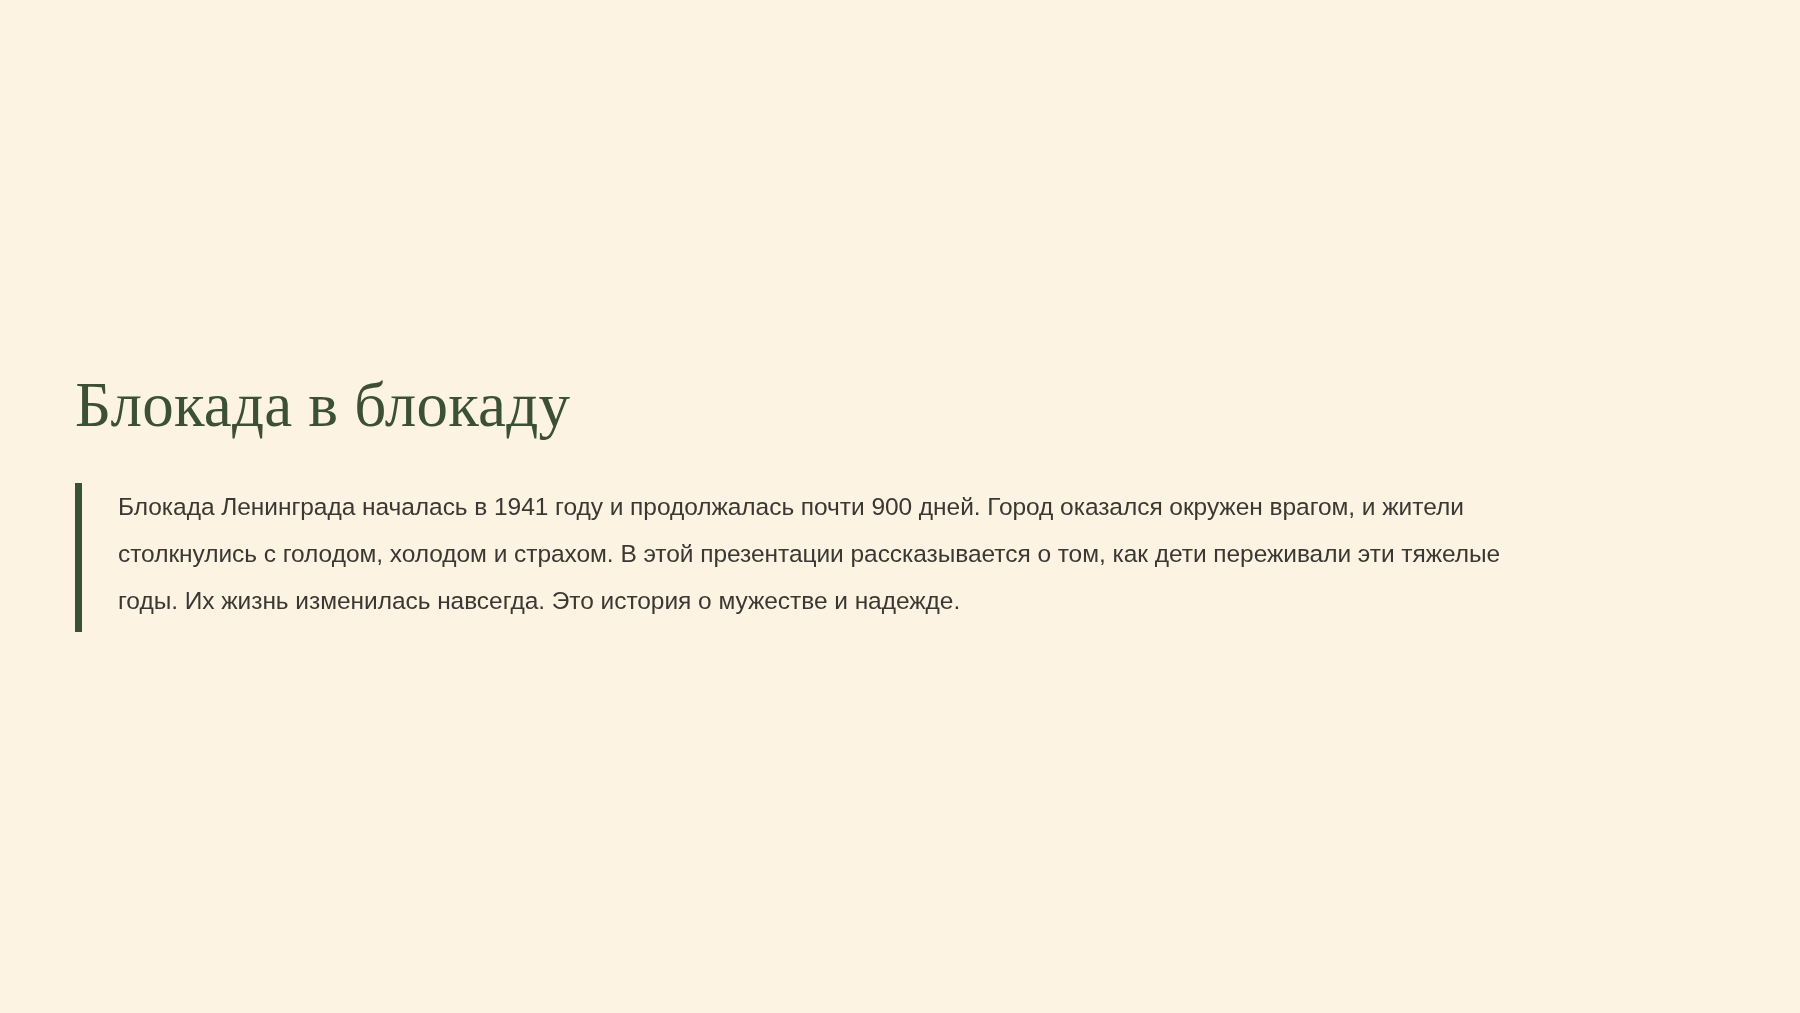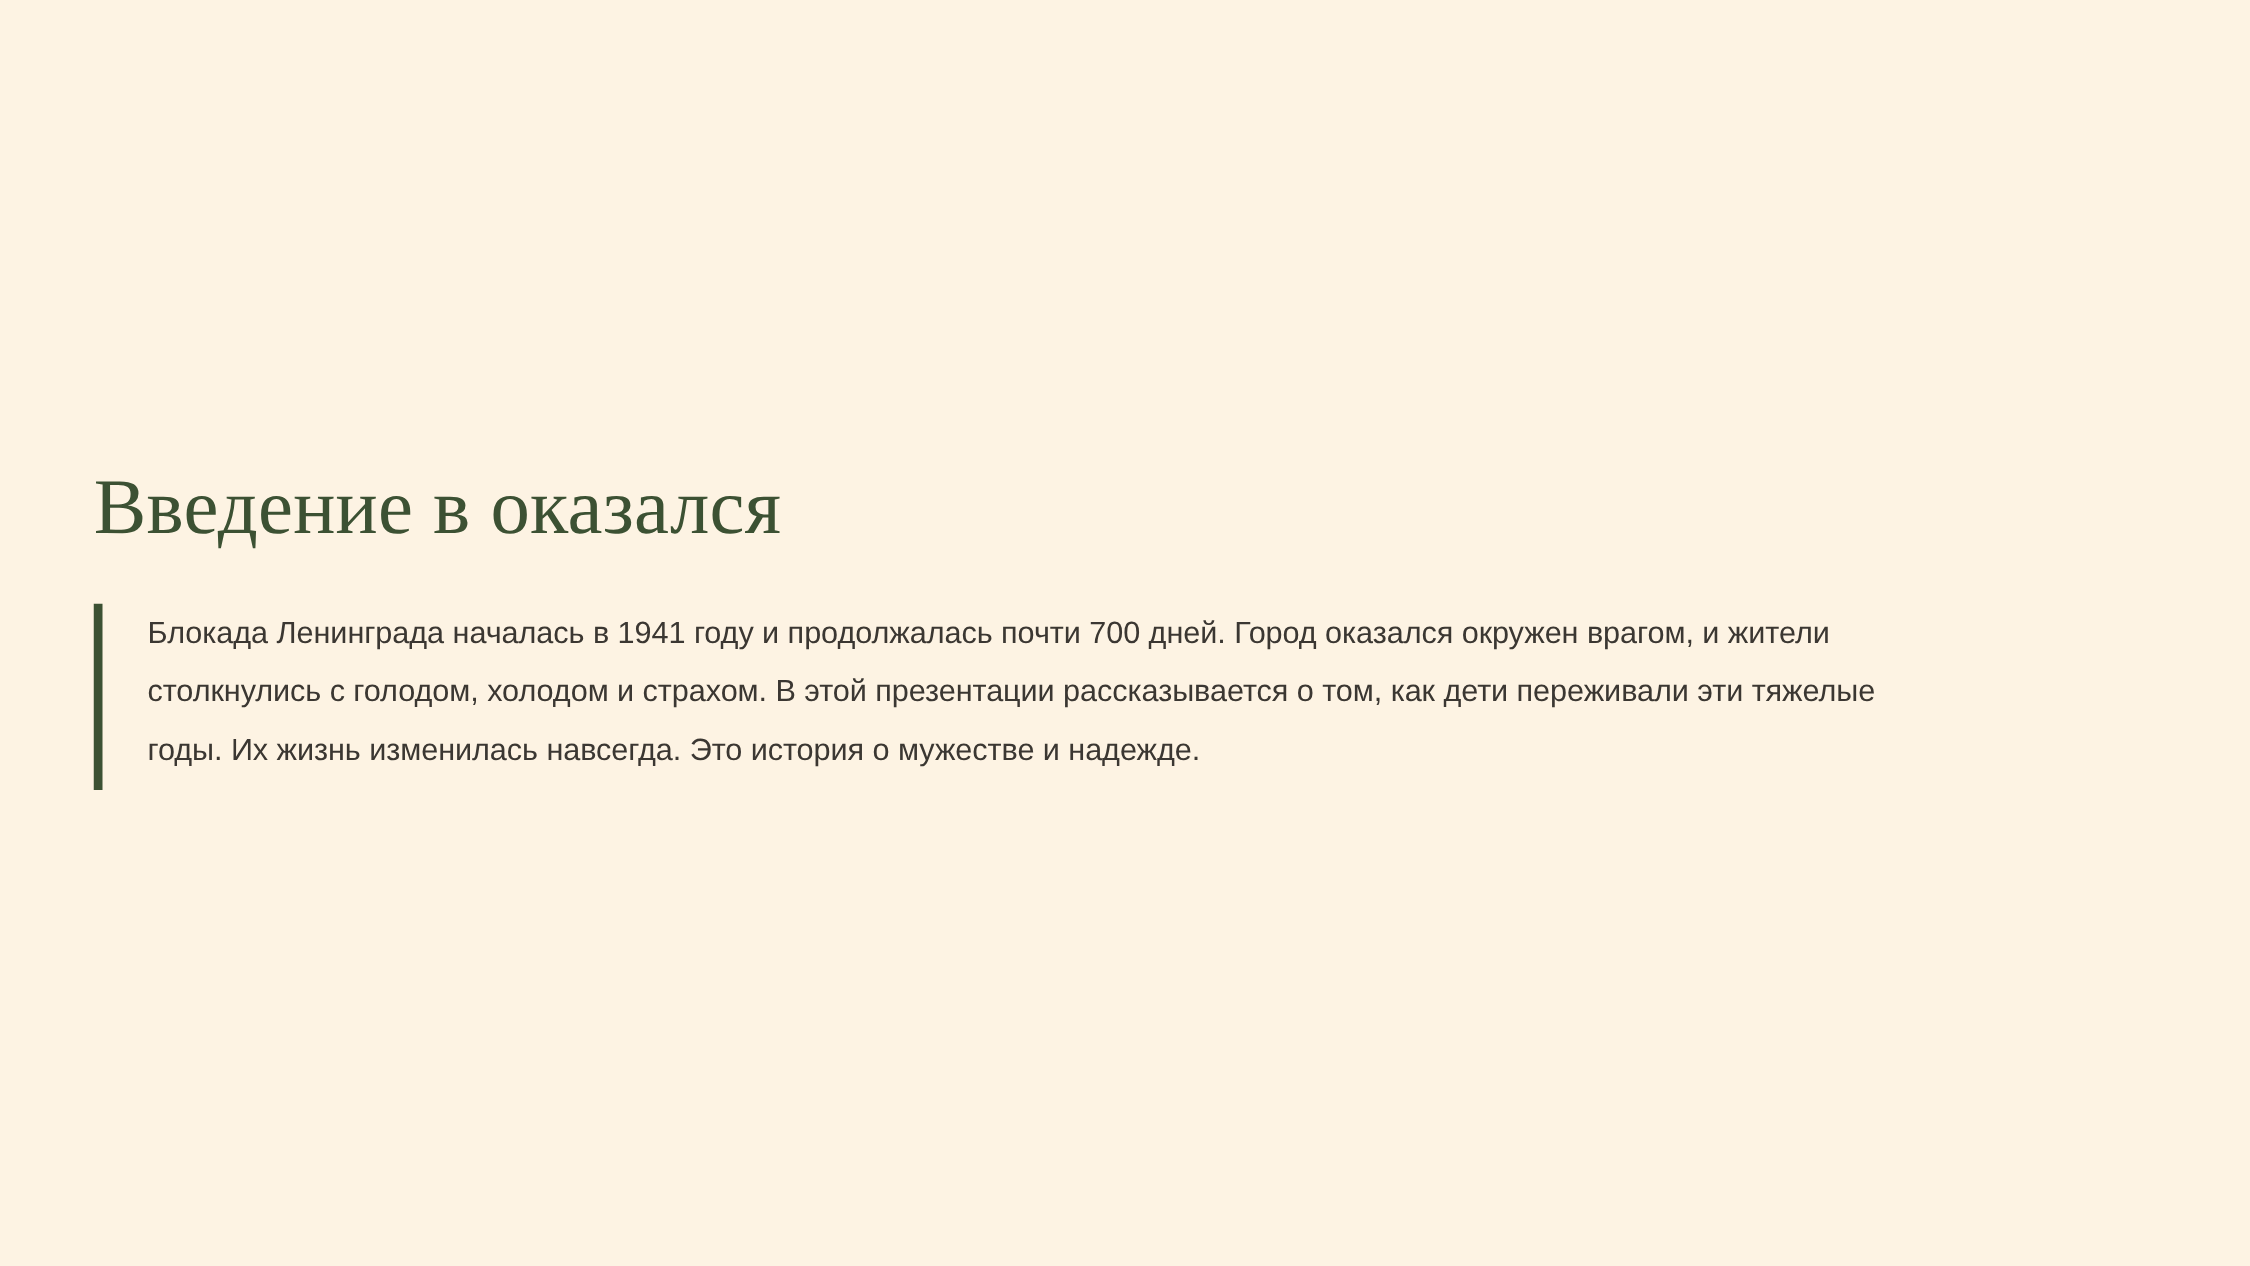--- a/index.html
+++ b/index.html
@@ -70,21 +70,21 @@
     text-align: left;
     letter-spacing: -0.05px;
   }
 </style>
 </head>
 <body>
 
 <div class="slide">
   <div class="slide-content">
 
-    <h1 class="slide-title">Введение в оказался</h1>
+    <h1 class="slide-title">Блокада в блокаду</h1>
 
     <div class="body-block">
       <span class="accent-bar"></span>
-      <p class="body-text">Блокада Ленинграда началась в 1941 году и продолжалась почти 700 дней. Город оказался окружен врагом, и жители столкнулись с голодом, холодом и страхом. В этой презентации рассказывается о том, как дети переживали эти тяжелые годы. Их жизнь изменилась навсегда. Это история о мужестве и надежде.</p>
+      <p class="body-text">Блокада Ленинграда началась в 1941 году и продолжалась почти 900 дней. Город оказался окружен врагом, и жители столкнулись с голодом, холодом и страхом. В этой презентации рассказывается о том, как дети переживали эти тяжелые годы. Их жизнь изменилась навсегда. Это история о мужестве и надежде.</p>
     </div>
 
   </div>
 </div>
 
 </body></html>

